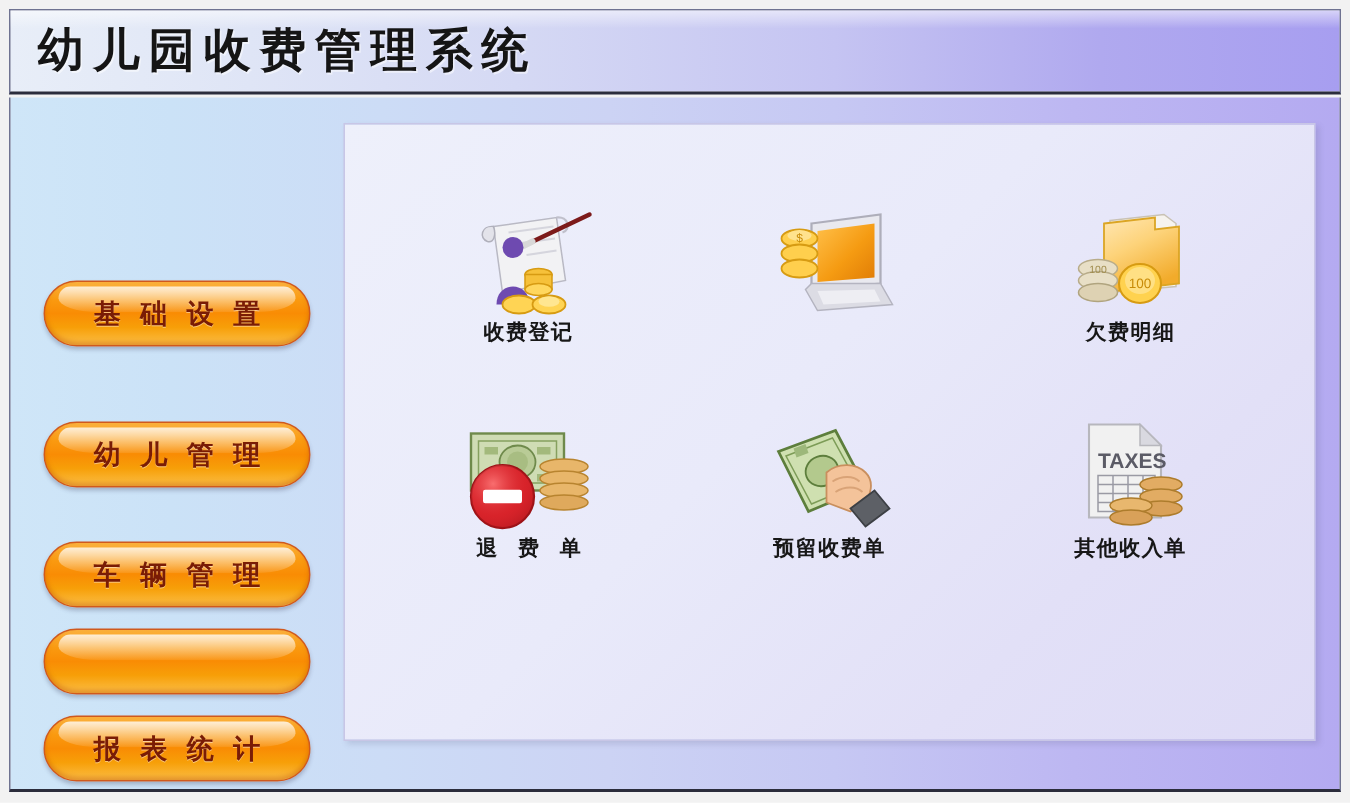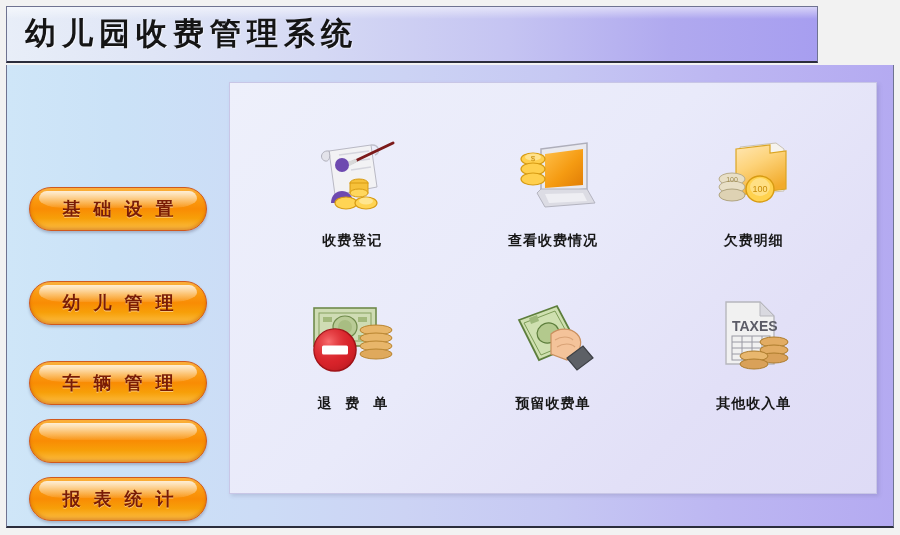--- a/index.html
+++ b/index.html
@@ -17,21 +17,21 @@
     width: 900px;
     height: 535px;
     background: #f2f2f2;
     box-sizing: border-box;
   }
 
   
   #title-bar {
     position: absolute;
     left: 6px; top: 6px;
-    width: 812px;
+    width: 888px;
     height: 57px;
     box-sizing: border-box;
     border-top: 1px solid #6f7391;
     border-left: 1px solid #6f7391;
     border-right: 1px solid #6f7391;
     border-bottom: 2px solid #2b2d3c;
     background: linear-gradient(to right,
         #e8eef8 0%,
         #dfe5f6 18%,
         #d5d9f4 38%,
@@ -164,21 +164,21 @@
     text-align: center;
     cursor: pointer;
   }
   .icon-art {
     height: 78px;
     display: flex;
     align-items: flex-end;
     justify-content: center;
   }
   .icon-label {
-    margin-top: 19px;
+    margin-top: 0;
     font-size: 14px;
     font-weight: bold;
     color: #171717;
     letter-spacing: 1px;
     white-space: nowrap;
   }
   .icon-label.wide { letter-spacing: 5px; text-indent: 5px; }
 </style>
 </head>
 <body>
@@ -265,21 +265,20 @@
                 <path d="M30 56 L34 52 L80 52 L88 66 L38 70 Z" fill="#dcdce4" stroke="#b4b4c0" stroke-width="1"></path>
                 <path d="M38 57 L76 56 L80 64 L42 66 Z" fill="#eeeef3"></path>
                 <ellipse cx="26" cy="22" rx="12" ry="6" fill="#ffcf4d" stroke="#d79b12" stroke-width="1.2"></ellipse>
                 <ellipse cx="26" cy="32" rx="12" ry="6" fill="#ffcf4d" stroke="#d79b12" stroke-width="1.2"></ellipse>
                 <ellipse cx="26" cy="42" rx="12" ry="6" fill="#ffcf4d" stroke="#d79b12" stroke-width="1.2"></ellipse>
                 <ellipse cx="26" cy="20" rx="8" ry="3.6" fill="#ffe28d"></ellipse>
                 <text x="26" y="24" font-size="8" fill="#c98c08" text-anchor="middle" font-family="'Liberation Sans',sans-serif">$</text>
               </g>
             </svg>
           </div>
-          <div class="icon-label">查看收费情况</div>
         </div>
 
         <div class="app-icon">
           <div class="icon-art">
             <svg width="88" height="76" viewBox="0 0 88 76">
               <g>
                 <path d="M30 10 L66 6 L74 12 L74 54 L30 58 Z" fill="#f6f3ee" stroke="#c9c2b4" stroke-width="1"></path>
                 <path d="M26 12 L60 8 L60 16 L76 14 L76 52 L26 58 Z" fill="url(#foldg)" stroke="#dba524" stroke-width="1.2"></path>
                 <defs>
                   <linearGradient id="foldg" x1="0" y1="0" x2="0.5" y2="1">

